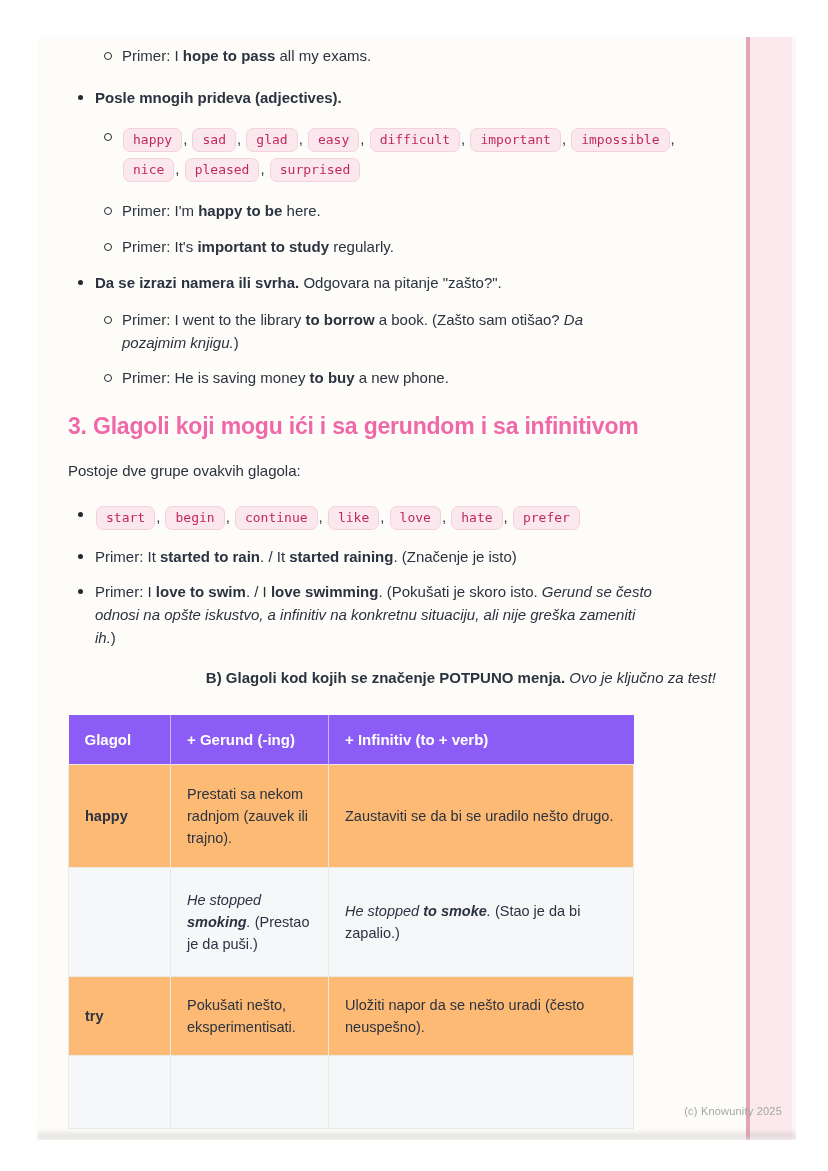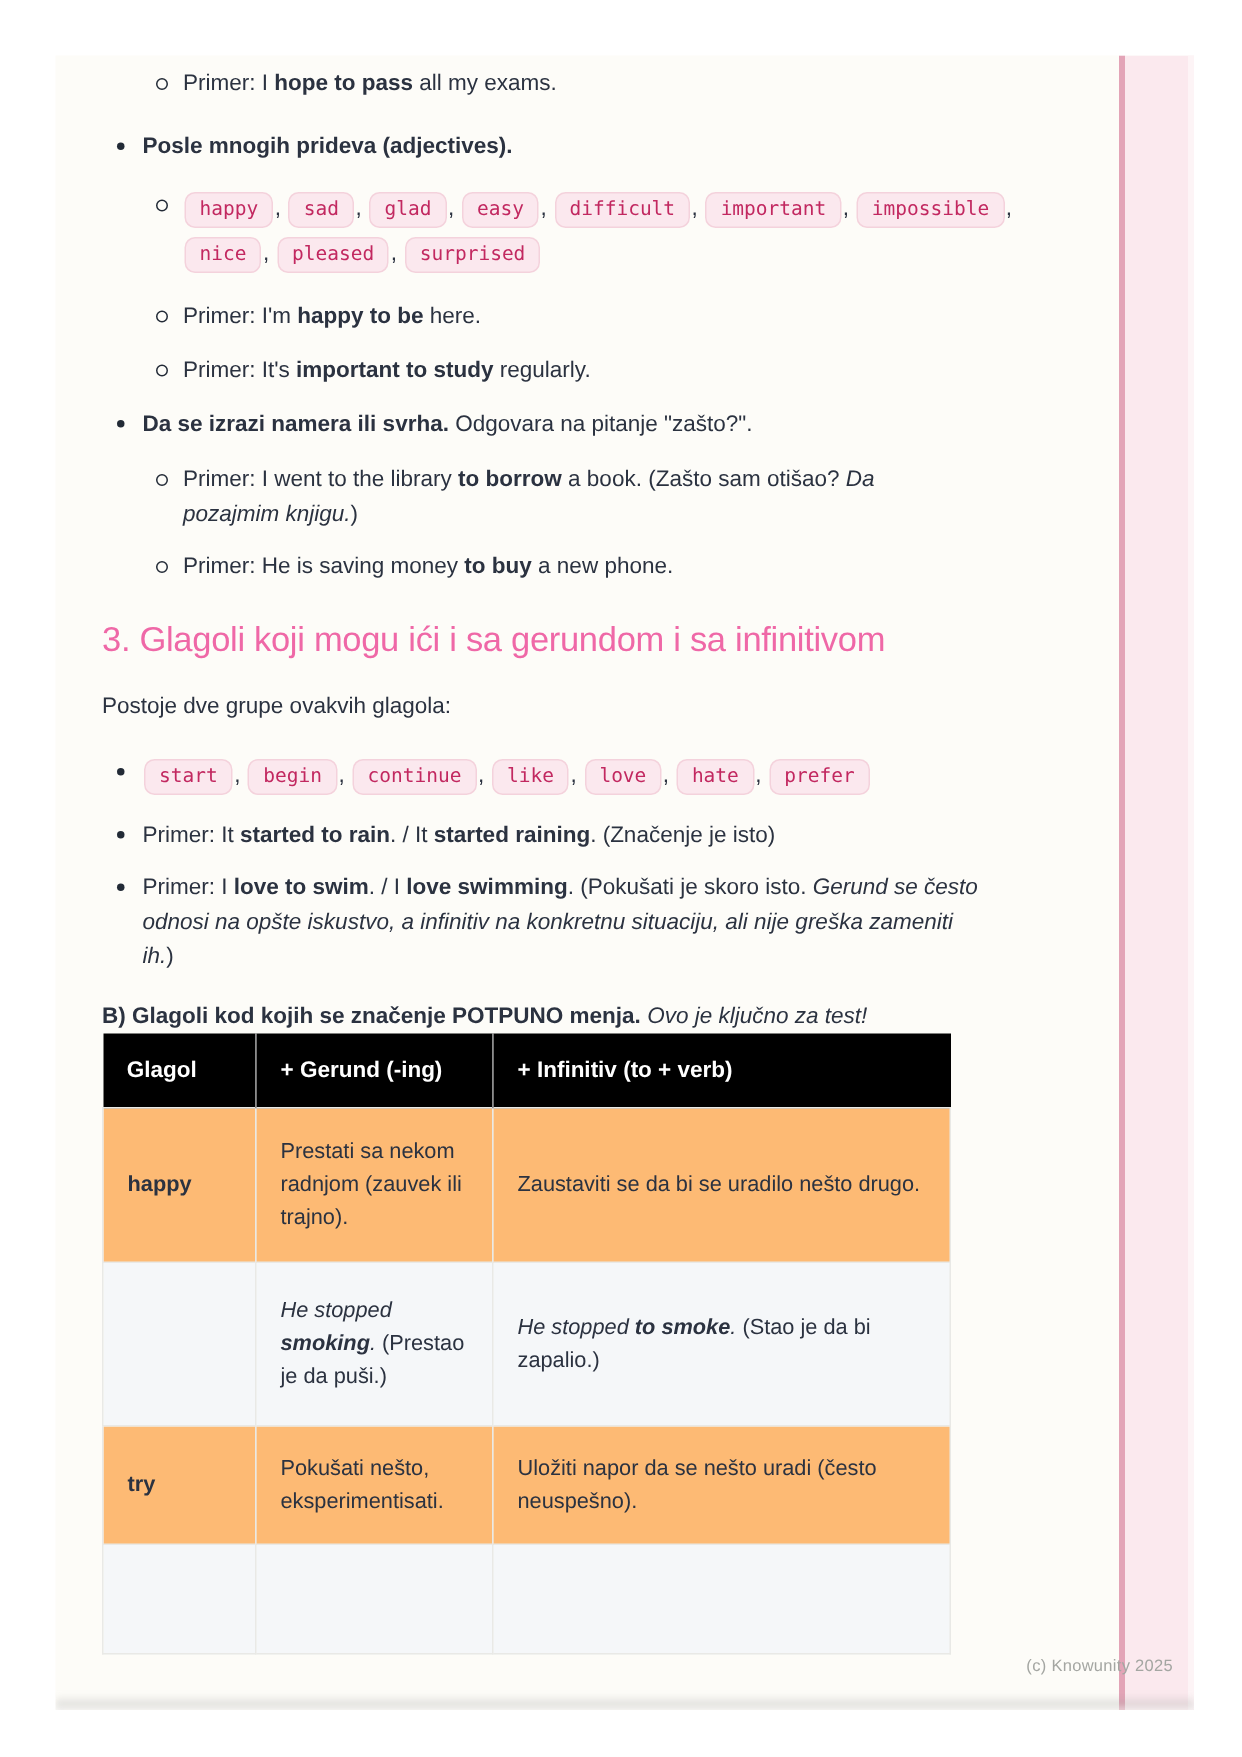--- a/index.html
+++ b/index.html
@@ -51,37 +51,37 @@
     font-size:13px;line-height:17px;
     color:#c22860;background:#fbe8ee;
     border:1px solid #f4d2dc;border-radius:7px;
     padding:2px 9px 3px;margin:3px 1px;
     vertical-align:baseline;
   }
   .mw560{max-width:560px;}
   .mw520{max-width:520px;}
   .mb19{margin-bottom:19px;} .mb16{margin-bottom:16px;} .mb14{margin-bottom:14px;}
   .mb13{margin-bottom:13px;} .mb12{margin-bottom:12px;} .mb17{margin-bottom:17px;}
-  .mb18{margin-bottom:18px;} .mb21{margin-bottom:21px;} .mb26{}
+  .mb18{margin-bottom:18px;} .mb21{margin-bottom:21px;} .mb26{margin-bottom:26px;text-align:right;}
   h2.section{
-    color:#ef68a7;font-size:23px;line-height:30px;font-weight:400;
+    color:#ef68a7;font-size:23px;line-height:30px;font-weight:700;
     letter-spacing:-0.2px;margin:22px 0 18px 0;
   }
   p{margin:0;}
   table.verbs{
     border-collapse:collapse;
     width:565px;
     table-layout:fixed;
     font-size:14.5px;
   }
   table.verbs col.c1{width:102px;}
   table.verbs col.c2{width:158px;}
   table.verbs col.c3{width:305px;}
   table.verbs th{
-    background:#000000;color:#ffffff;font-weight:700;font-size:15px;
+    background:#8b5cf6;color:#ffffff;font-weight:700;font-size:15px;
     text-align:left;padding:13px 16px;
     border-right:1px solid rgba(255,255,255,0.55);
   }
   table.verbs th:last-child{border-right:none;}
   table.verbs td{
     border:1px solid #e9e9e6;
     padding:16px;vertical-align:middle;
     line-height:22px;background:#fdba74;
   }
   table.verbs tr.alt td{background:#f5f7f9;}

